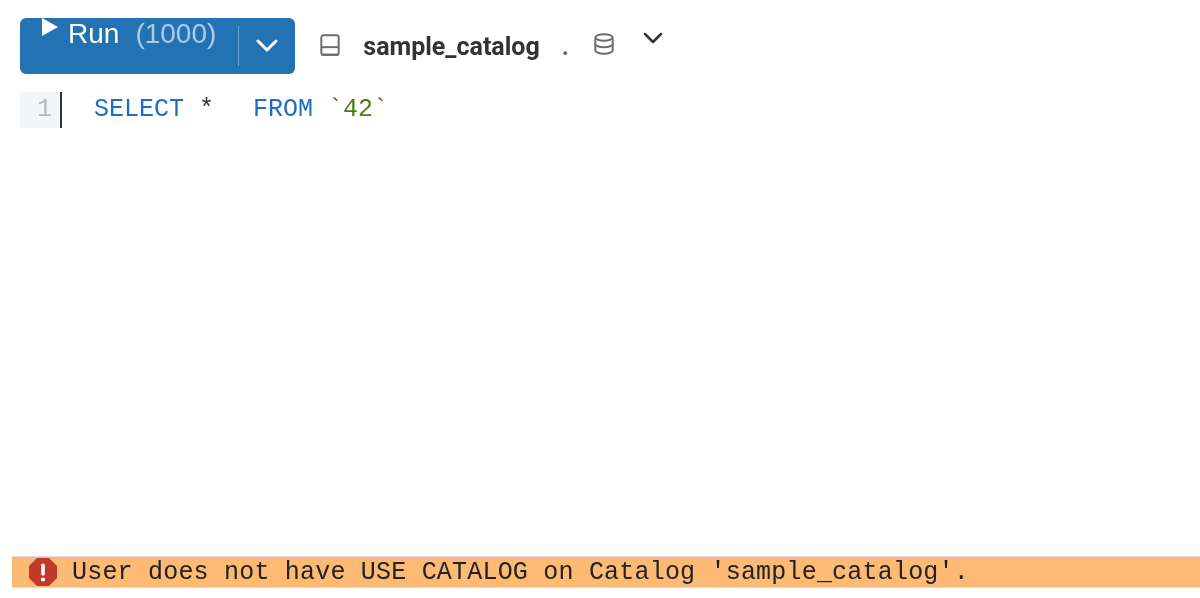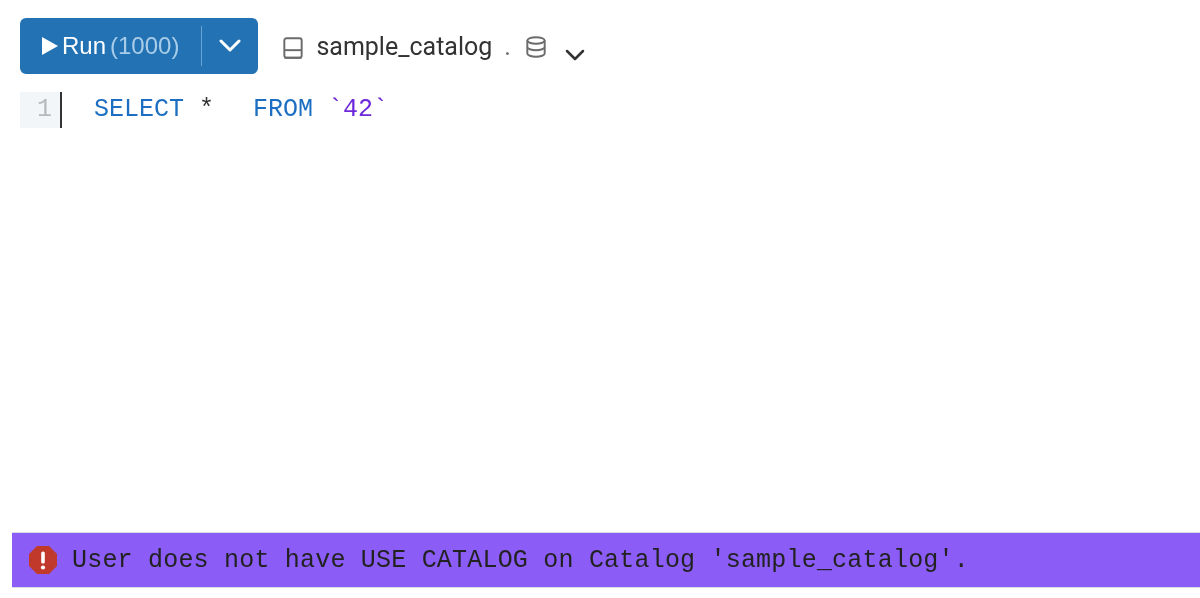--- a/index.html
+++ b/index.html
@@ -20,57 +20,58 @@
     .run-group {
       display: flex;
       align-items: stretch;
       background: #2272b4;
       border-radius: 6px;
       overflow: hidden;
       height: 56px;
     }
     .run-btn {
       display: flex;
-      align-items: center;
-      gap: 4px;
+      gap: 10px;
       padding: 0 22px 0 22px;
       color: #ffffff;
-      font-size: 24px;
+      font-size: 28px;
       font-weight: 400;
       cursor: pointer;
       border: none;
       background: transparent;
     }
     .play-icon svg { display: block; }
     .run-limit {
       color: #a9cde8;
+      margin-left: 6px;
     }
     .divider-v {
       width: 1px;
       background: #6aa3cf;
       margin: 8px 0;
     }
     .dropdown-btn {
       display: flex;
       align-items: center;
       justify-content: center;
       width: 56px;
       cursor: pointer;
       background: transparent;
       border: none;
       color: #ffffff;
     }
     .chevron-down-white svg { display: block; }
     .context-bar {
       display: flex;
-      align-items: flex-end;
-      gap: 10px;
+      align-items: flex-start;
+      gap: 20px;
       margin-left: 22px;
       font-size: 25px;
       color: #333333;
+      font-weight: bold;
     }
     .ctx-icon { display: flex; align-items: center; color: #6b6b6b; }
     .ctx-text { color: #333333; }
     .ctx-dot { color: #6b6b6b; margin: 0 2px; }
     .ctx-chevron { margin-left: 6px; display:flex; align-items:center; }
 
     .editor {
       padding: 4px 0 0 0;
     }
     .editor-line {
@@ -88,33 +89,33 @@
       background: #f3f6f8;
       user-select: none;
       margin-left: 20px;
     }
     .line-content {
       padding-left: 8px;
       border-left: 2px solid #333333;
     }
     .tok-kw { color: #1b6ec2; margin-left: 24px; }
     .tok-star { color: #333333; }
-    .tok-num { color: #6d28d9; }
+    .tok-num { color: #4d7c0f; }
 
     .error-bar {
       position: absolute;
       left: 12px;
       right: 0;
       bottom: 10px;
       display: flex;
       align-items: center;
-      background: #8b5cf6;
+      background: #fdba74;
       border-top: 1px solid #d9dde1;
       border-bottom: 1px solid #d9dde1;
-      padding: 12px 16px;
+      padding: 0 16px;
       gap: 14px;
     }
     .error-icon {
       flex: none;
     }
     .error-icon svg { display: block; }
     .error-text {
       font-family: "SFMono-Regular", Menlo, Consolas, "Liberation Mono", monospace;
       font-size: 25px;
       color: #222222;

